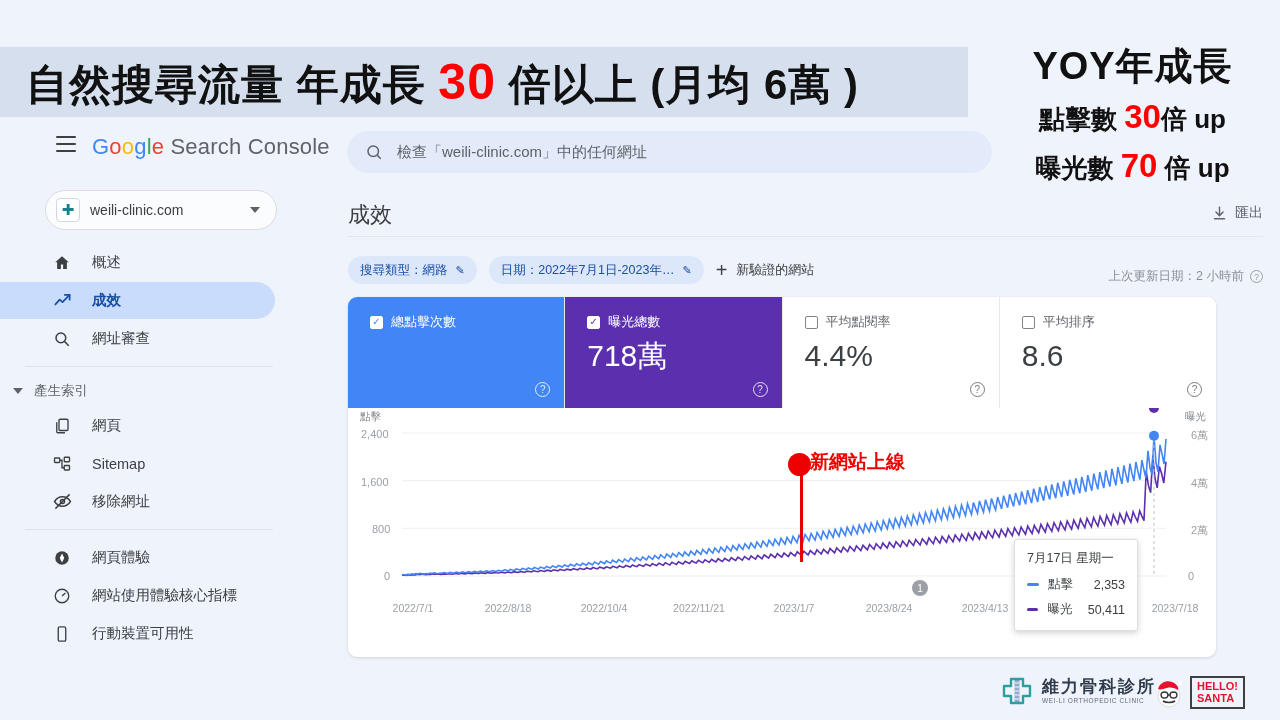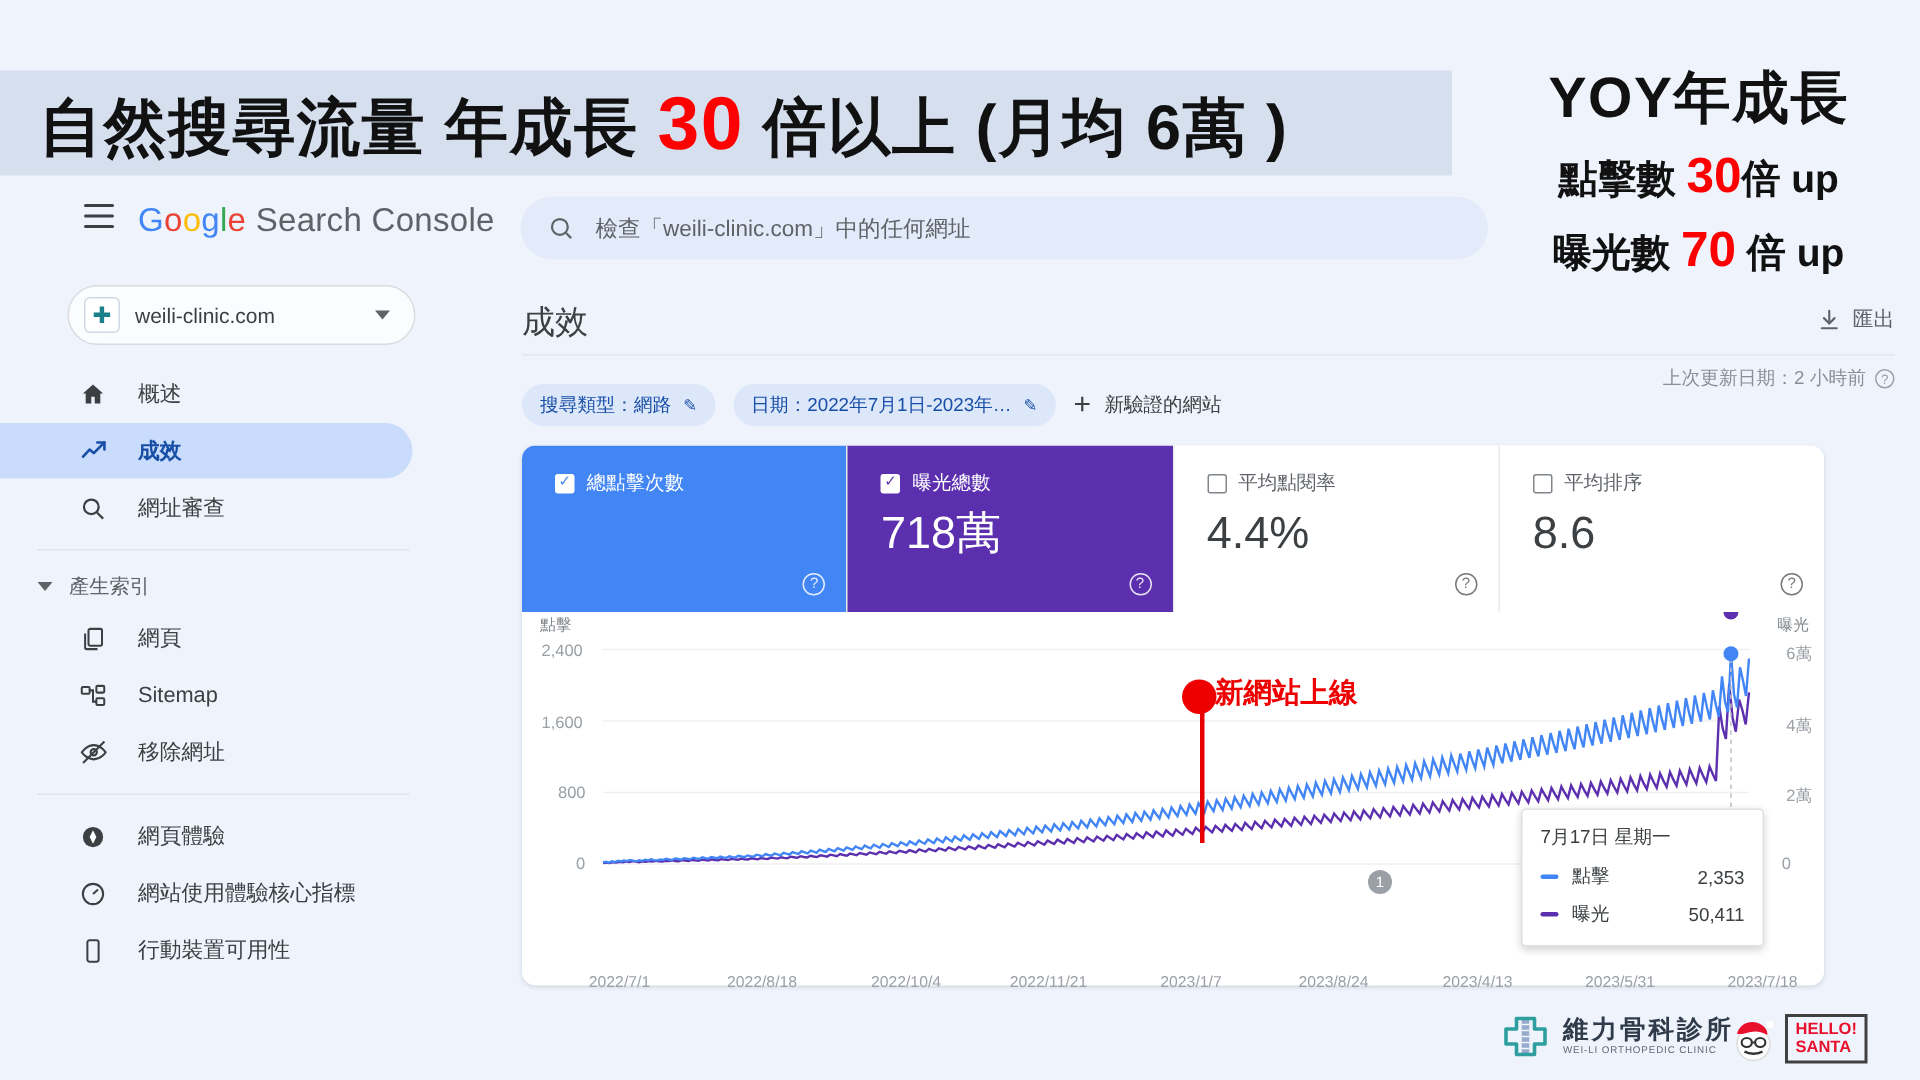--- a/index.html
+++ b/index.html
@@ -75,21 +75,21 @@
   .nav-item {
     display: flex; align-items: center; height: 37px;
     margin: 1px 20px 1px 0; padding-left: 50px;
     border-radius: 0 20px 20px 0; cursor: pointer; color: #3c4043;
   }
   .nav-item .ico { width: 24px; margin-right: 18px; display:flex; align-items:center; justify-content:center; }
   .nav-item .lbl { font-size: 14.5px; white-space: nowrap; }
   .nav-item.active { background: #c9dcfb; color: #174ea6; font-weight: bold; }
   .nav-sep { height: 1px; background: #dfe3ea; margin: 9px 22px 9px 25px; }
   .nav-group {
-    display: flex; align-items: center; padding-left: 25px; height: 30px;
+    display: flex; align-items: center; padding-left: 13px; height: 30px;
     color: #5f6368; font-size: 13.5px; cursor: pointer;
   }
   .nav-group .tri { width: 0; height: 0; border-left: 5px solid transparent; border-right: 5px solid transparent; border-top: 6px solid #5f6368; margin-right: 11px; }
   svg { display: block; }
 
   
   .main { position: absolute; left: 295px; top: 66px; width: 985px; height: 536px; }
   .main-head { position: relative; height: 52px; }
   .page-title { position: absolute; left: 53px; top: 16px; font-size: 22px; color: #3c4043; }
   .export {
@@ -102,21 +102,21 @@
   .filters { position: absolute; left: 53px; top: 72px; display: flex; align-items: center; }
   .chip {
     height: 28px; background: #dde7fa; border-radius: 15px; display: flex;
     align-items: center; padding: 0 12px; margin-right: 12px; cursor: pointer;
     color: #174ea6; font-size: 12.5px; white-space: nowrap;
   }
   .chip .pencil { margin-left: 8px; font-size: 11px; }
   .newsite { display: flex; align-items: center; color: #3c4043; font-size: 13px; cursor: pointer; }
   .newsite .plus { font-size: 20px; margin-right: 9px; color: #3c4043; line-height: 1; }
   .updated {
-    position: absolute; right: 17px; top: 60px; color: #8b9096; font-size: 12.5px;
+    position: absolute; right: 17px; top: 84px; color: #8b9096; font-size: 12.5px;
     display: flex; align-items: center; white-space: nowrap;
   }
   .qmark {
     display: inline-flex; align-items: center; justify-content: center;
     width: 13px; height: 13px; border: 1px solid #9aa0a6; border-radius: 50%;
     font-size: 9px; color: #9aa0a6; margin-left: 6px;
   }
 
   
   .card {
@@ -143,35 +143,35 @@
   .m-clicks { background: #4285f4; color: #fff; }
   .m-clicks .box { background: #fff; color: #4285f4; border-color: #fff; }
   .m-impr { background: #5b2fae; color: #fff; }
   .m-impr .box { background: #fff; color: #5b2fae; border-color: #fff; }
   .m-plain { background: #fff; color: #5f6368; }
   .m-plain .box { border-color: #80868b; }
   .m-plain .val { color: #3c4043; }
 
   
   .tooltip {
-    position: absolute; left: 666px; top: 242px; width: 162px;
+    position: absolute; left: 666px; top: 242px; width: 124px;
     background: #fff; border: 1px solid #e0e0e0; border-radius: 3px;
     box-shadow: 0 2px 6px rgba(0,0,0,.18); padding: 10px 12px 12px; z-index: 30;
   }
   .tooltip .tdate { font-size: 12.5px; color: #3c4043; margin-bottom: 9px; }
   .tooltip .trow { display: flex; align-items: center; font-size: 12.5px; color: #5f6368; margin-top: 8px; }
   .tooltip .dash { width: 12px; height: 3px; border-radius: 2px; margin-right: 9px; }
   .tooltip .tname { width: 42px; color: #3c4043; }
   .tooltip .tval { flex: 1; text-align: right; color: #3c4043; }
 
   
   .chart { position: absolute; left: 0; top: 111px; width: 868px; height: 249px; }
   .axis-cap { position: absolute; font-size: 10.5px; color: #80868b; }
   .ytick { position: absolute; font-size: 11px; color: #9aa0a6; }
-  .xtick { position: absolute; font-size: 10.5px; color: #9aa0a6; transform: translateX(-50%); white-space: nowrap; margin-top: 47px; }
+  .xtick { position: absolute; font-size: 10.5px; color: #9aa0a6; transform: translateX(-50%); white-space: nowrap; }
   .annot-badge {
     position: absolute; width: 16px; height: 16px; border-radius: 50%;
     background: #9aa0a6; color: #fff; font-size: 10px; display: flex;
     align-items: center; justify-content: center; cursor: pointer;
   }
 
   
   .pin { position: absolute; left: 447px; top: 168px; z-index: 20; }
   .pin .stem { position: absolute; left: 5px; top: 10px; width: 3px; height: 87px; background: #e60000; }
   .pin .dot { position: absolute; left: -7px; top: -12px; width: 23px; height: 23px; border-radius: 50%; background: #ee0000; }

